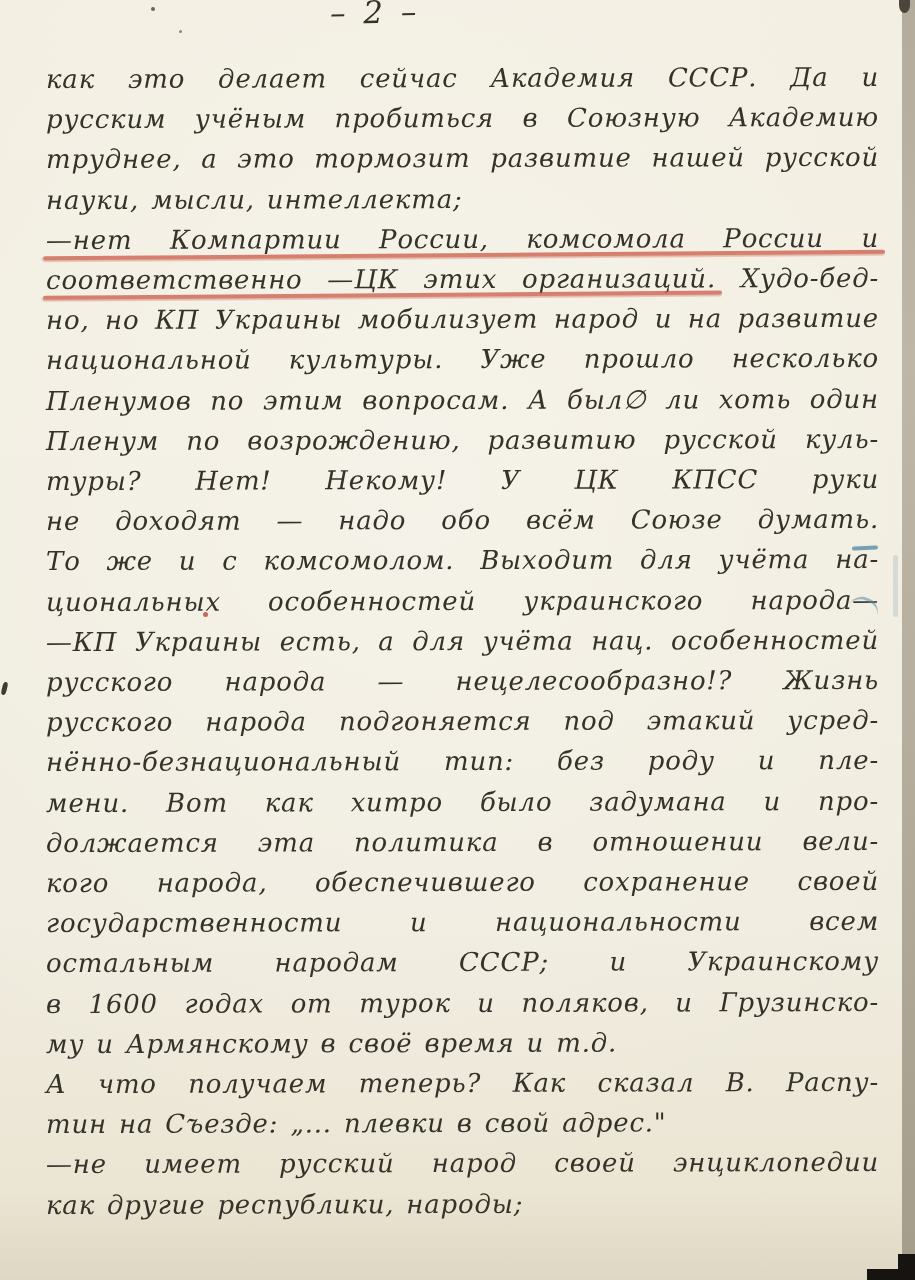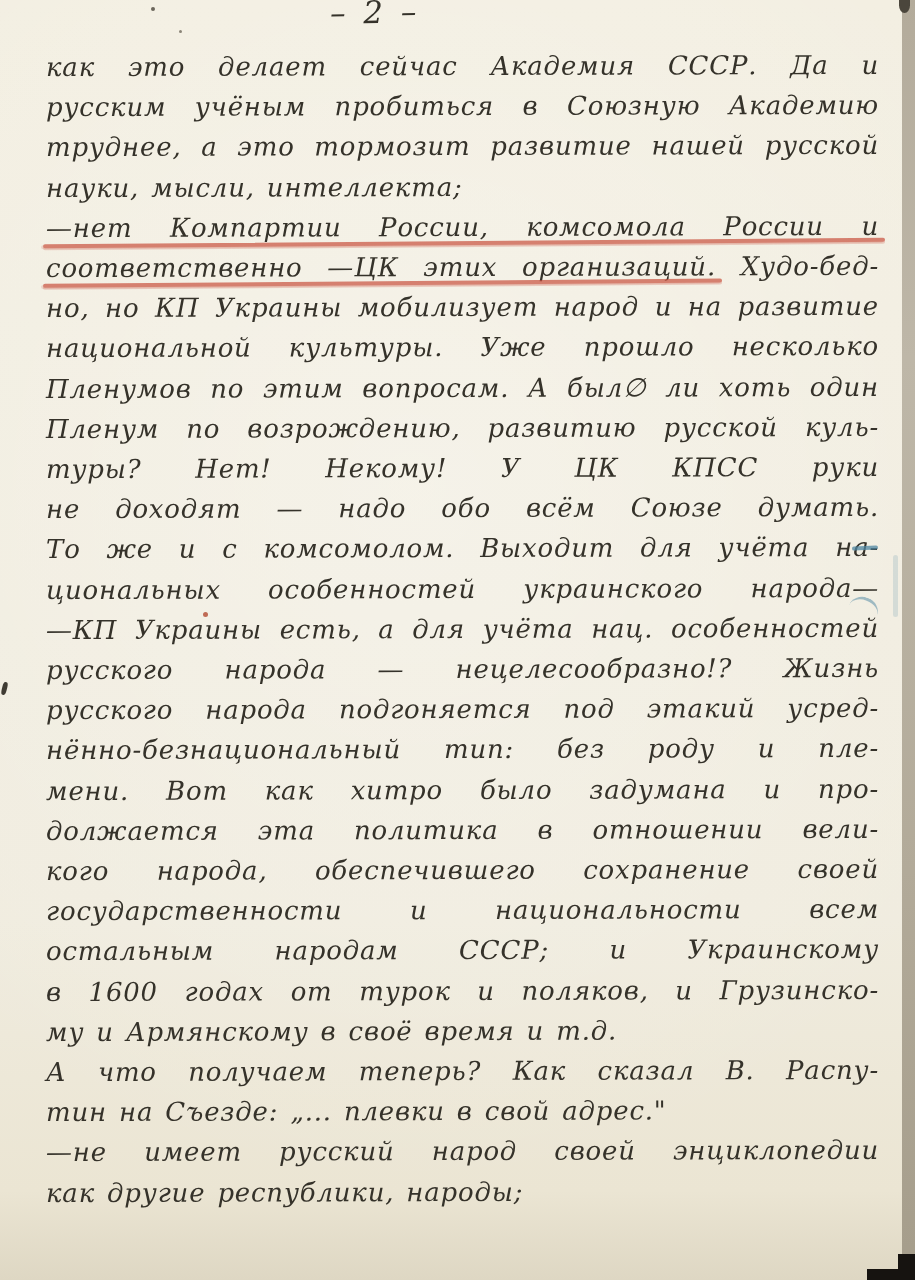--- a/index.html
+++ b/index.html
@@ -20,21 +20,21 @@
     font-family:"DejaVu Serif","Liberation Serif",serif;
     font-style:italic;
     color:var(--ink);
   }
   .pagenum{
     position:absolute;left:330px;top:-6px;
     font-size:31px;letter-spacing:4px;
     transform:rotate(-1deg);
   }
   .text-block{
-    position:absolute;left:46px;top:46px;width:833px;
+    position:absolute;left:46px;top:58px;width:833px;
   }
   .line{
     font-size:26px;line-height:40.2px;
     letter-spacing:0.8px;word-spacing:3px;
     text-align:justify;text-align-last:justify;
     -moz-text-align-last:justify;
     transform:rotate(-0.15deg);
   }
   .line.short{text-align-last:left;-moz-text-align-last:left;}
   .ru{position:relative;}

